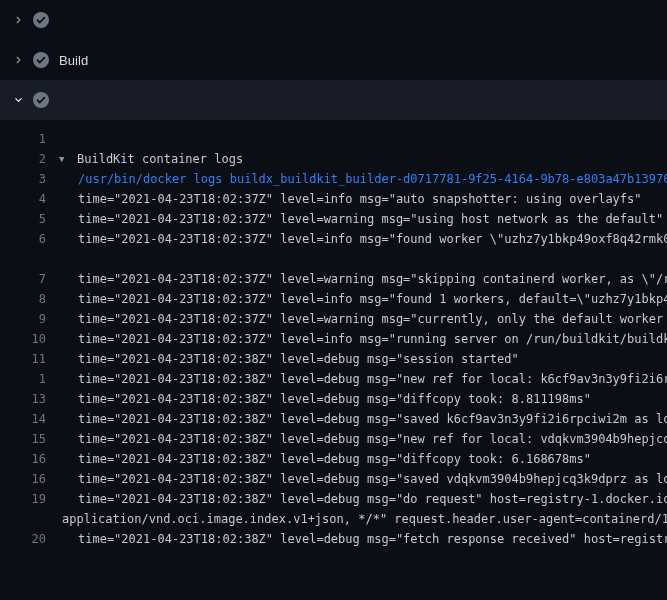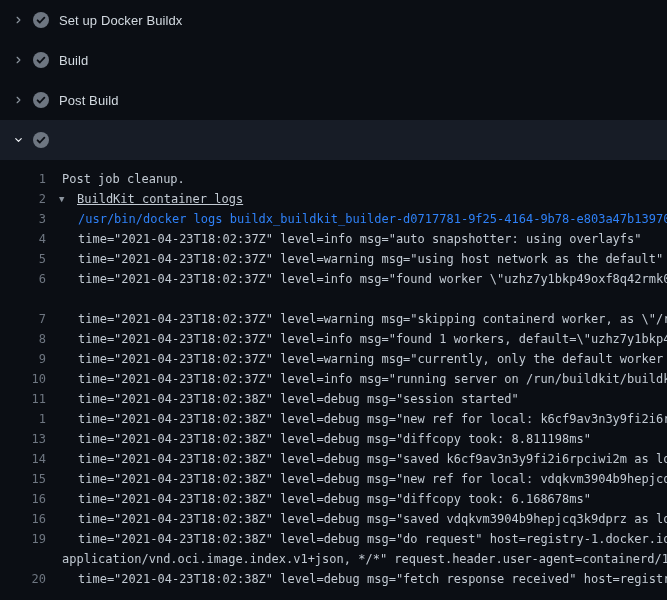--- a/index.html
+++ b/index.html
@@ -57,76 +57,60 @@
       <svg width="12" height="12" viewBox="0 0 16 16">
         <path class="chev-path" d="M6 4l4 4-4 4" fill="none" stroke="#8b949e" stroke-width="1.7" stroke-linecap="round" stroke-linejoin="round"></path>
       </svg>
     </span>
     <span class="status">
       <svg width="16" height="16" viewBox="0 0 16 16">
         <circle cx="8" cy="8" r="8" fill="#6e7681"></circle>
         <path d="M4.6 8.3l2.2 2.2 4.6-4.8" fill="none" stroke="#0b0e14" stroke-width="1.8" stroke-linecap="round" stroke-linejoin="round"></path>
       </svg>
     </span>
-    <span class="step-label">Set up Docker Buildx</span>
   </div>
 
   <div class="step-header collapsed">
     <span class="chev">
       <svg width="12" height="12" viewBox="0 0 16 16">
         <path class="chev-path" d="M6 4l4 4-4 4" fill="none" stroke="#8b949e" stroke-width="1.7" stroke-linecap="round" stroke-linejoin="round"></path>
       </svg>
     </span>
     <span class="status">
       <svg width="16" height="16" viewBox="0 0 16 16">
         <circle cx="8" cy="8" r="8" fill="#6e7681"></circle>
         <path d="M4.6 8.3l2.2 2.2 4.6-4.8" fill="none" stroke="#0b0e14" stroke-width="1.8" stroke-linecap="round" stroke-linejoin="round"></path>
       </svg>
     </span>
     <span class="step-label">Build</span>
   </div>
 
-  <div class="step-header collapsed">
+
+  <div class="step-header expanded">
     <span class="chev">
       <svg width="12" height="12" viewBox="0 0 16 16">
-        <path class="chev-path" d="M6 4l4 4-4 4" fill="none" stroke="#8b949e" stroke-width="1.7" stroke-linecap="round" stroke-linejoin="round"></path>
+        <path class="chev-path" d="M4 6l4 4 4-4" fill="none" stroke="#f0f4f8" stroke-width="1.7" stroke-linecap="round" stroke-linejoin="round"></path>
       </svg>
     </span>
     <span class="status">
       <svg width="16" height="16" viewBox="0 0 16 16">
         <circle cx="8" cy="8" r="8" fill="#6e7681"></circle>
         <path d="M4.6 8.3l2.2 2.2 4.6-4.8" fill="none" stroke="#0b0e14" stroke-width="1.8" stroke-linecap="round" stroke-linejoin="round"></path>
       </svg>
     </span>
-    <span class="step-label">Post Build</span>
-  </div>
-
-  <div class="step-header expanded">
-    <span class="chev">
-      <svg width="12" height="12" viewBox="0 0 16 16">
-        <path class="chev-path" d="M4 6l4 4 4-4" fill="none" stroke="#f0f4f8" stroke-width="1.7" stroke-linecap="round" stroke-linejoin="round"></path>
-      </svg>
-    </span>
-    <span class="status">
-      <svg width="16" height="16" viewBox="0 0 16 16">
-        <circle cx="8" cy="8" r="8" fill="#6e7681"></circle>
-        <path d="M4.6 8.3l2.2 2.2 4.6-4.8" fill="none" stroke="#0b0e14" stroke-width="1.8" stroke-linecap="round" stroke-linejoin="round"></path>
-      </svg>
-    </span>
   </div>
 </div>
 <div id="log" class="log-area">
   <div class="log-row">
     <span class="gutter">1</span>
-    <span class="ltext ind-top">Post job cleanup.</span>
   </div>
 
   <div class="log-row">
     <span class="gutter">2</span>
-    <span class="ltext" style="padding-left: 13px; text-decoration: underline;"><span class="triangle">▼</span><span>BuildKit container logs</span></span>
+    <span class="ltext" style="padding-left: 13px;"><span class="triangle">▼</span><span>BuildKit container logs</span></span>
   </div>
 
   <div class="log-row">
     <span class="gutter">3</span>
     <span class="ltext ind-inner command">/usr/bin/docker logs buildx_buildkit_builder-d0717781-9f25-4164-9b78-e803a47b13970</span>
   </div>
 
   <div class="log-row">
     <span class="gutter">4</span>
     <span class="ltext ind-inner">time="2021-04-23T18:02:37Z" level=info msg="auto snapshotter: using overlayfs"</span>

